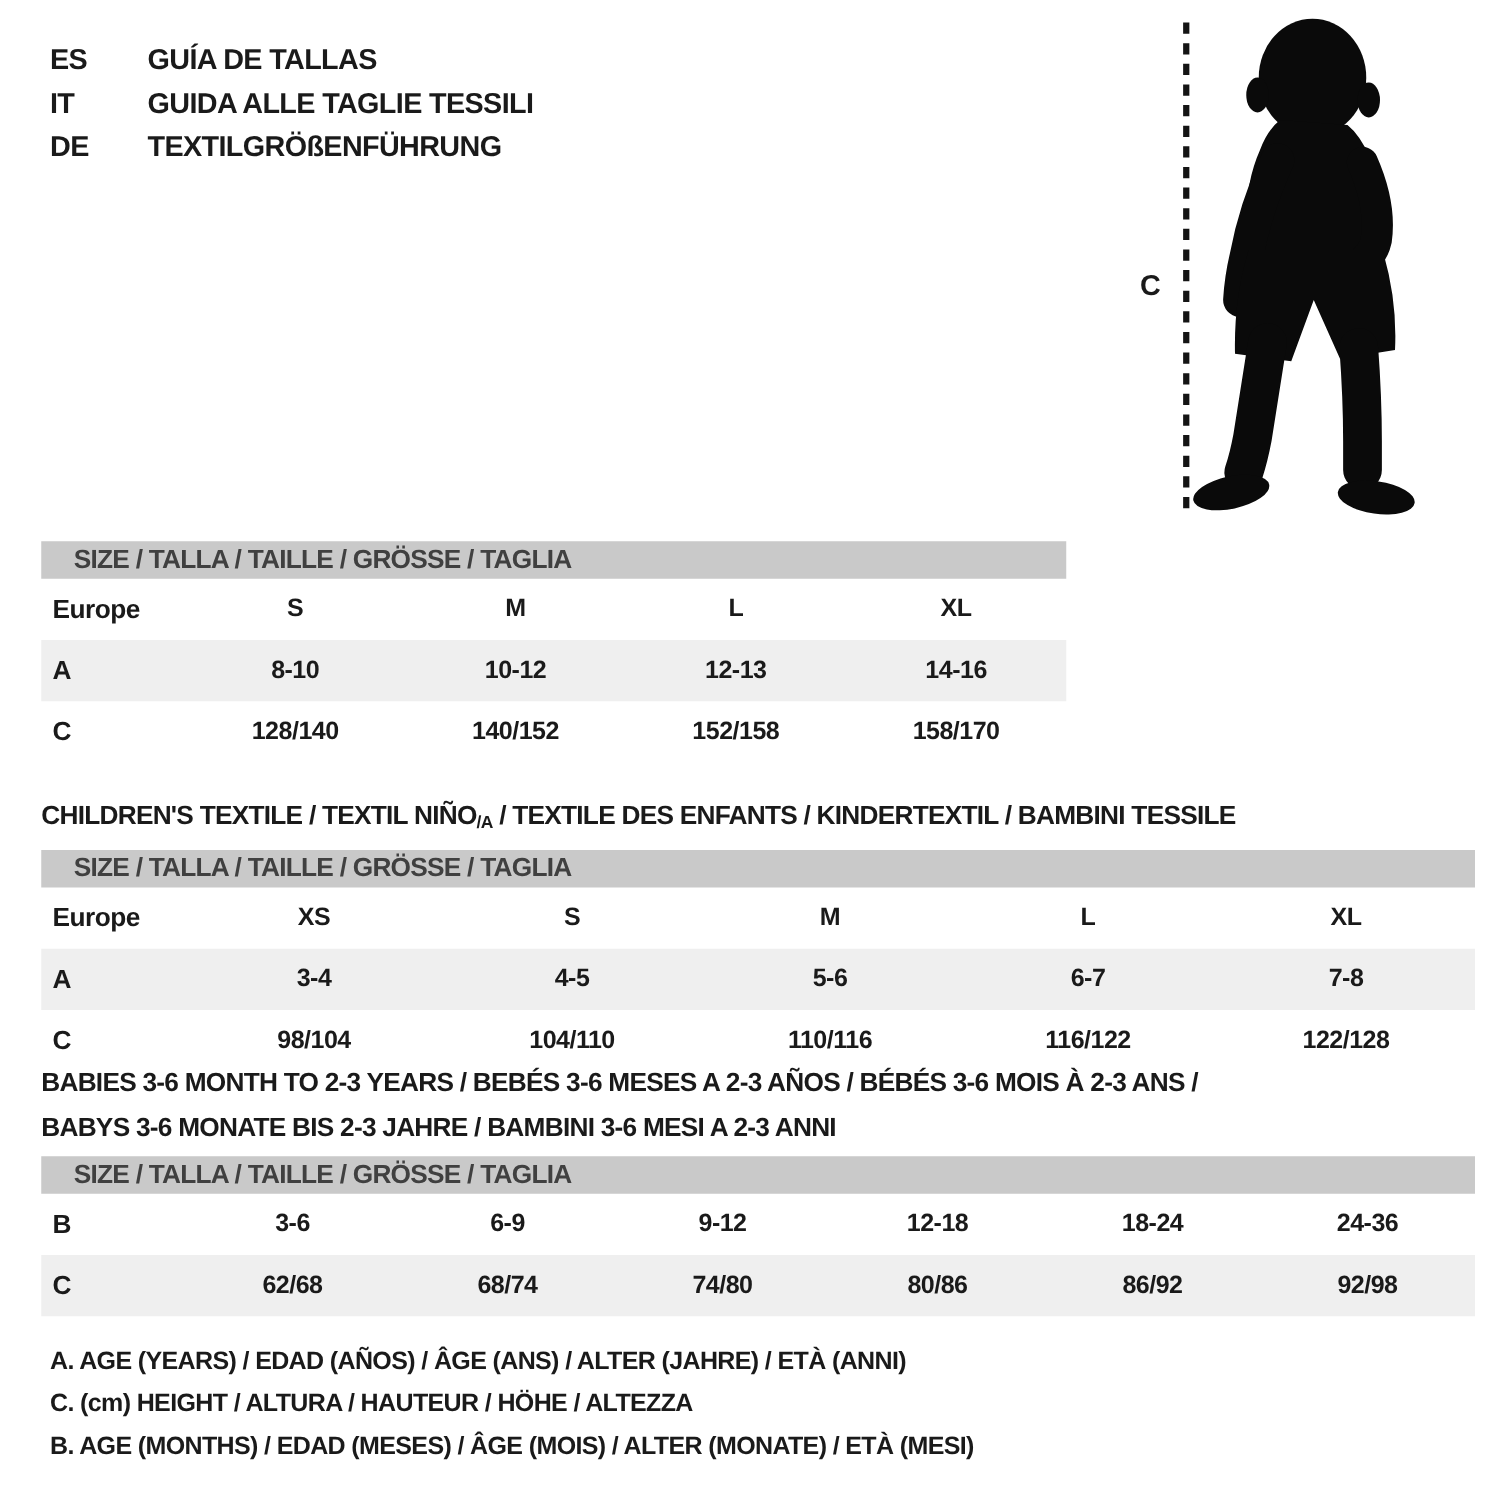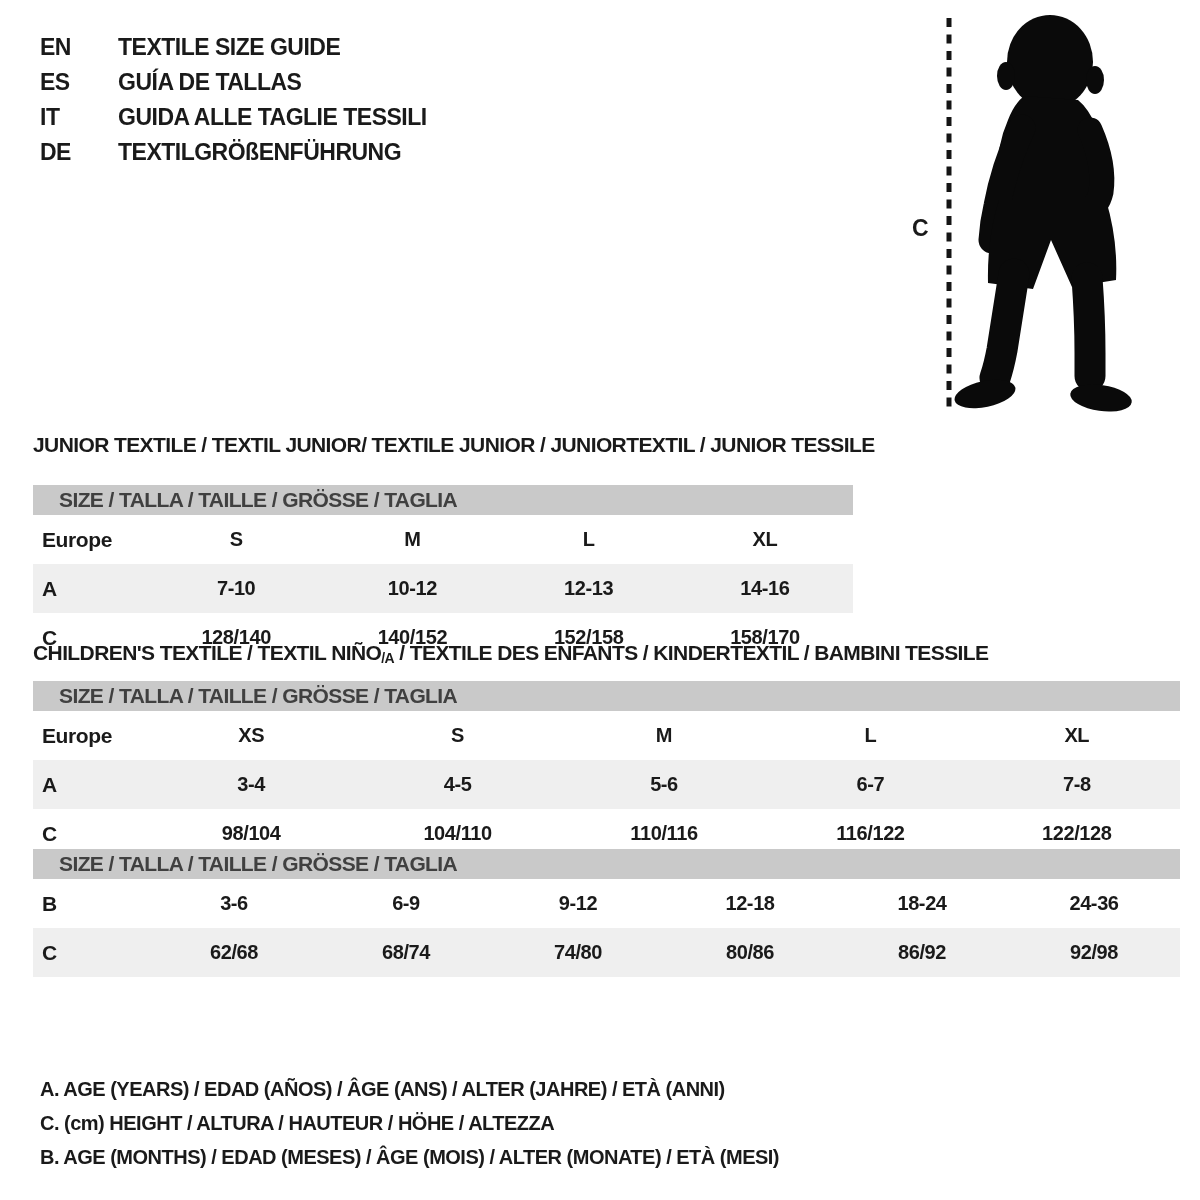--- a/index.html
+++ b/index.html
@@ -52,24 +52,20 @@
   .babies-title{line-height:36px;margin-bottom:4px;}
   
   .footnotes{position:absolute;left:40px;top:1072px;}
   .footnote{height:34px;line-height:34px;font-size:20px;letter-spacing:-0.5px;white-space:nowrap;}
 </style>
 </head>
 <body>
 
 <div class="lang-list">
   <div class="lang-row">
-    <span class="lang-code">EN</span>
-    <span class="lang-label">TEXTILE SIZE GUIDE</span>
-  </div>
-  <div class="lang-row">
     <span class="lang-code">ES</span>
     <span class="lang-label">GUÍA DE TALLAS</span>
   </div>
   <div class="lang-row">
     <span class="lang-code">IT</span>
     <span class="lang-label">GUIDA ALLE TAGLIE TESSILI</span>
   </div>
   <div class="lang-row">
     <span class="lang-code">DE</span>
     <span class="lang-label">TEXTILGRÖßENFÜHRUNG</span>
@@ -99,34 +95,33 @@
 
       <path d="M149 270 Q152 310 152 345 L152 368" fill="none" stroke="#0a0a0a" stroke-width="31" stroke-linecap="round"></path>
 
       <ellipse cx="47" cy="386" rx="31" ry="13" transform="rotate(-12 47 386)"></ellipse>
       <ellipse cx="163" cy="390" rx="31" ry="13" transform="rotate(8 163 390)"></ellipse>
     </g>
   </svg>
 </div>
 
 <div class="section" id="junior-section">
-  <div class="section-title">JUNIOR TEXTILE / TEXTIL JUNIOR/ TEXTILE JUNIOR / JUNIORTEXTIL / JUNIOR TESSILE</div>
   <div class="size-bar">
     <span>SIZE / TALLA / TAILLE / GRÖSSE / TAGLIA</span>
   </div>
   <div class="trow cols4">
     <span class="tlabel">Europe</span>
     <span class="tcell">S</span>
     <span class="tcell">M</span>
     <span class="tcell">L</span>
     <span class="tcell">XL</span>
   </div>
   <div class="trow cols4 alt">
     <span class="tlabel">A</span>
-    <span class="tcell">7-10</span>
+    <span class="tcell">8-10</span>
     <span class="tcell">10-12</span>
     <span class="tcell">12-13</span>
     <span class="tcell">14-16</span>
   </div>
   <div class="trow cols4">
     <span class="tlabel">C</span>
     <span class="tcell">128/140</span>
     <span class="tcell">140/152</span>
     <span class="tcell">152/158</span>
     <span class="tcell">158/170</span>
@@ -160,20 +155,24 @@
     <span class="tlabel">C</span>
     <span class="tcell">98/104</span>
     <span class="tcell">104/110</span>
     <span class="tcell">110/116</span>
     <span class="tcell">116/122</span>
     <span class="tcell">122/128</span>
   </div>
 </div>
 
 <div class="section" id="babies-section">
+  <div class="section-title babies-title">
+    <span style="display:block">BABIES 3-6 MONTH TO 2-3 YEARS / BEBÉS 3-6 MESES A 2-3 AÑOS / BÉBÉS 3-6 MOIS À 2-3 ANS /</span>
+    <span style="display:block">BABYS 3-6 MONATE BIS 2-3 JAHRE / BAMBINI 3-6 MESI A 2-3 ANNI</span>
+  </div>
   <div class="size-bar">
     <span>SIZE / TALLA / TAILLE / GRÖSSE / TAGLIA</span>
   </div>
   <div class="trow cols6">
     <span class="tlabel">B</span>
     <span class="tcell">3-6</span>
     <span class="tcell">6-9</span>
     <span class="tcell">9-12</span>
     <span class="tcell">12-18</span>
     <span class="tcell">18-24</span>

